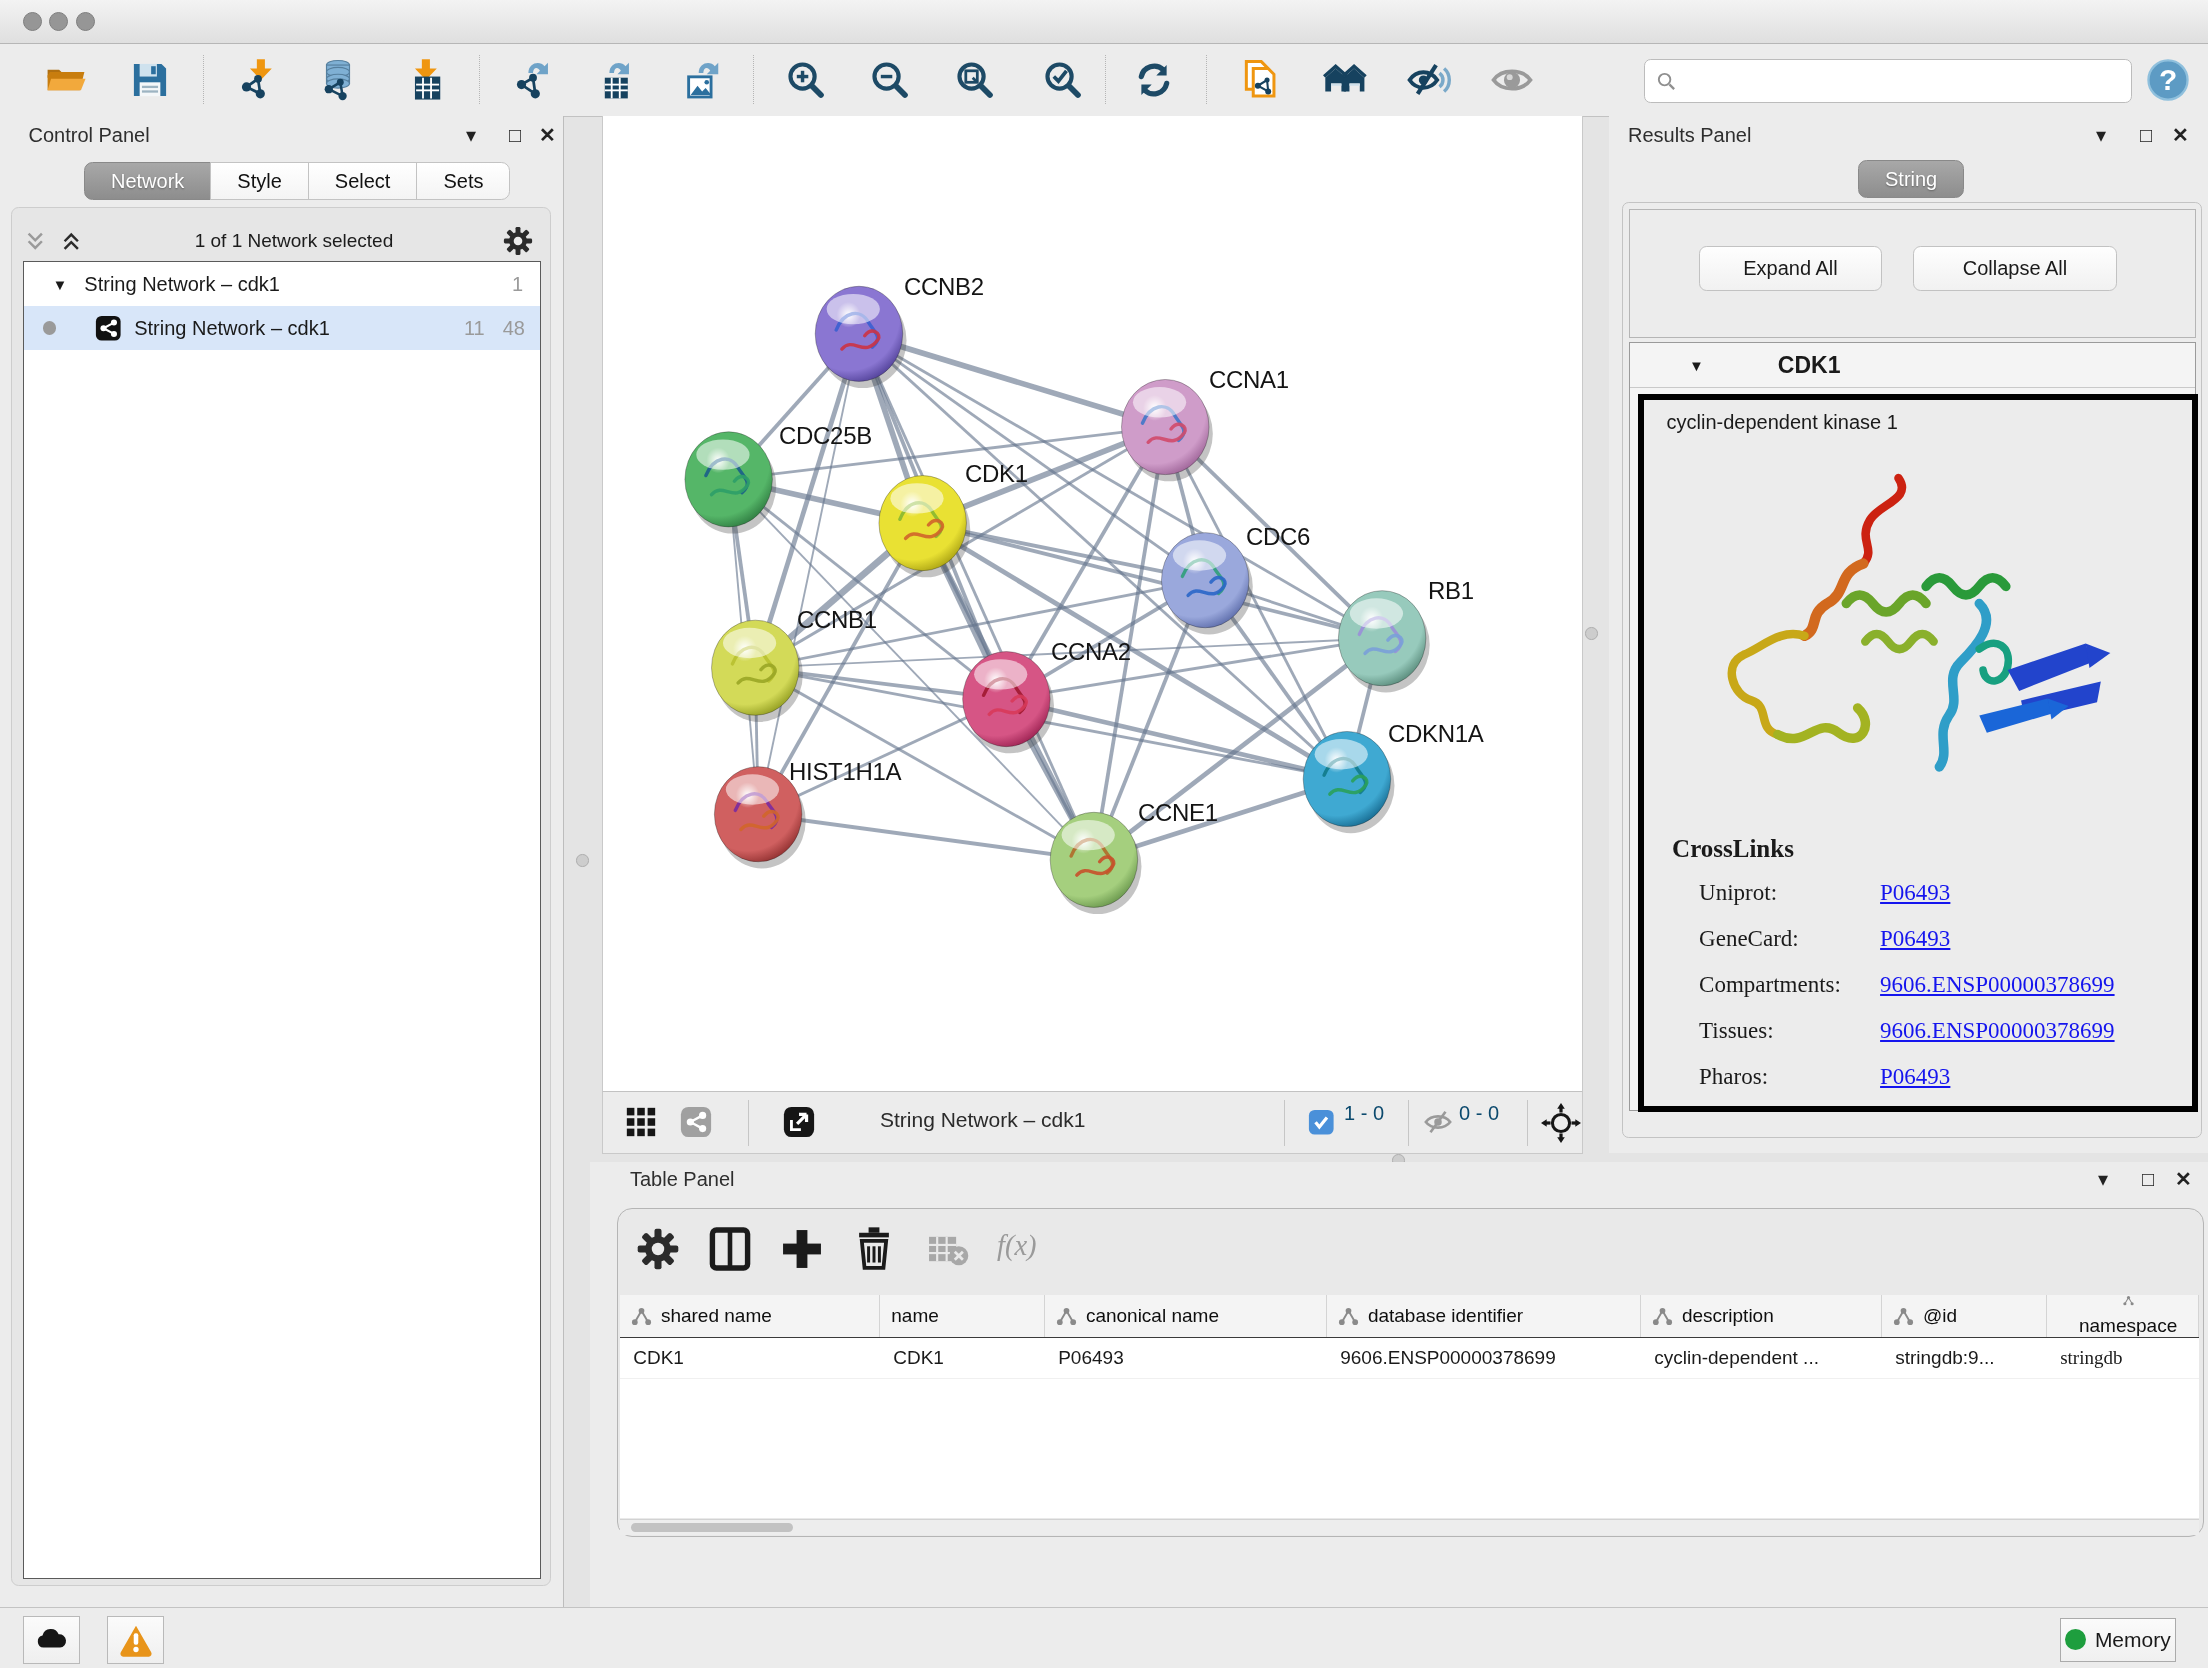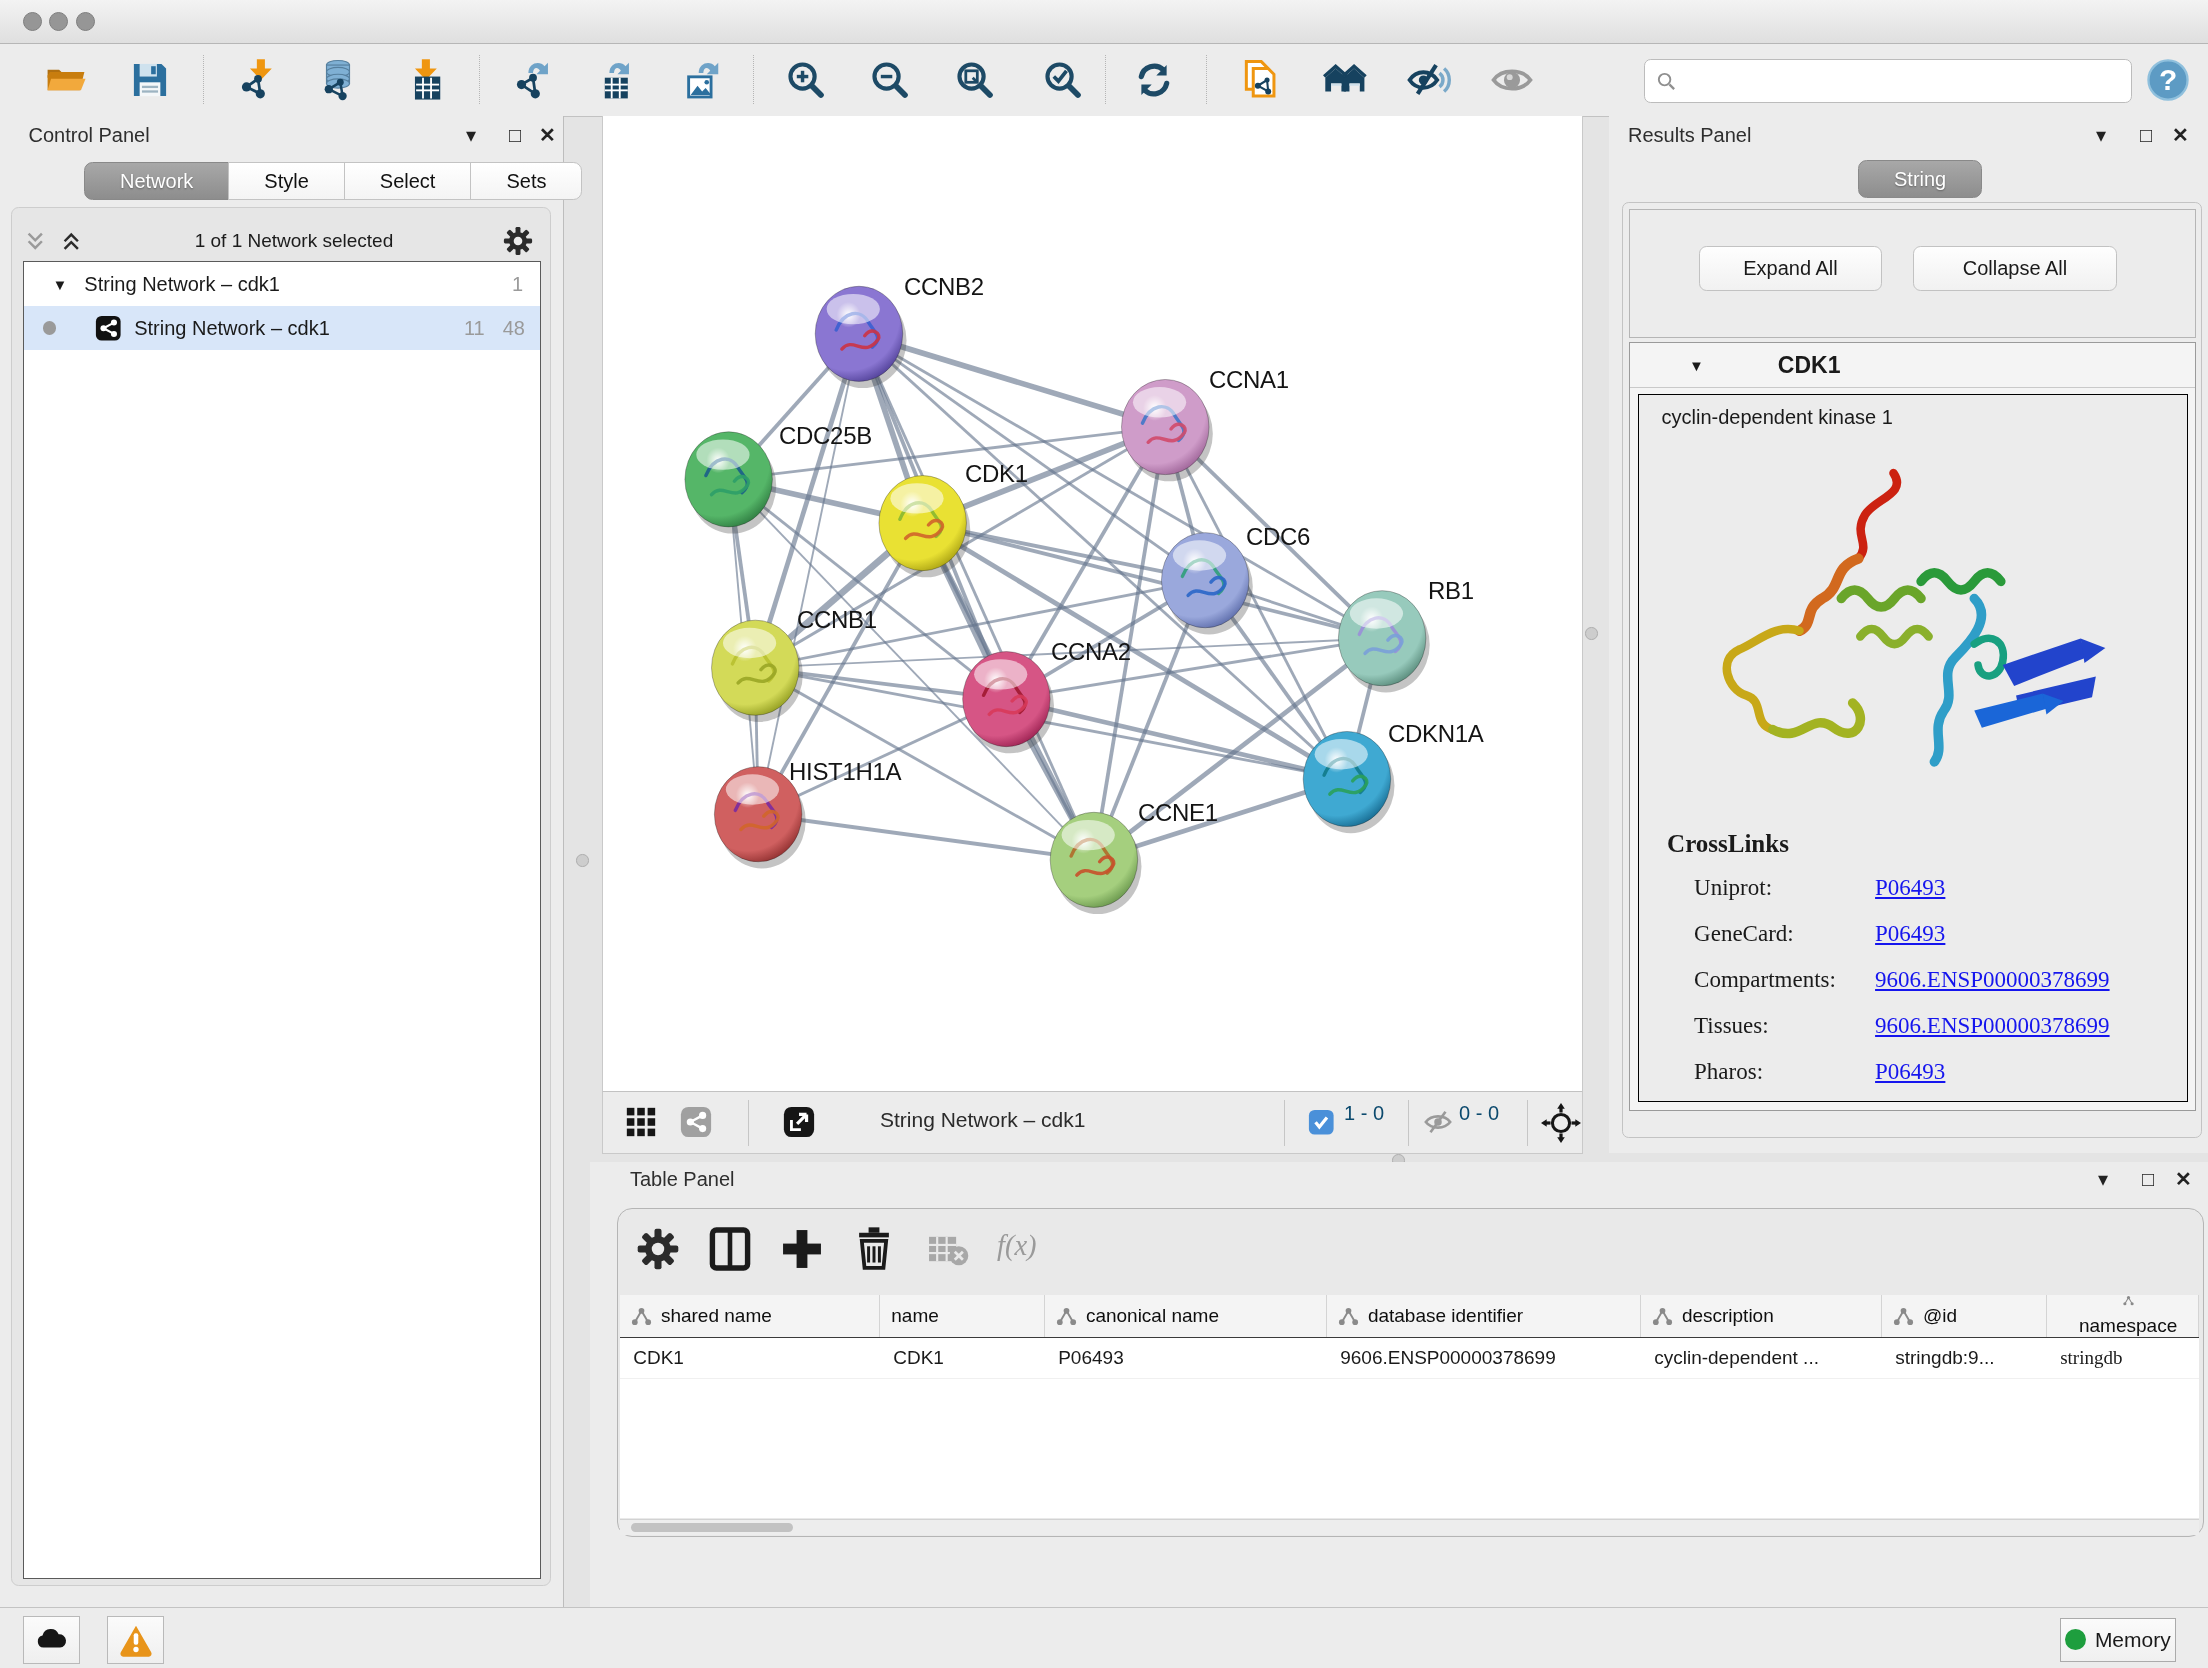--- a/index.html
+++ b/index.html
@@ -21,21 +21,21 @@
   .tbicon svg{width:46px;height:46px}
   #search-box{left:1644px;top:15px;width:476px;height:42px;background:#fff;
     border:1px solid #bcbcbc;border-radius:6.7px;display:flex;align-items:center;padding-left:9.5px}
   #search-box input{border:none;outline:none;font-size:19px;width:418px;background:transparent;
     font-family:"Liberation Sans",sans-serif}
   
   .panel-title{font-size:20px;color:#2e2e2e}
   .pctl{font-size:20px;color:#222;line-height:28.5px}
   .tabbar{display:flex}
   .tab{border:1px solid #c3c3c3;background:linear-gradient(#ffffff,#f4f4f4);
-    height:36px;line-height:36px;padding:0 35px;font-size:20px;color:#111;margin-left:-1px;
+    height:36px;line-height:36px;padding:0 26px;font-size:20px;color:#111;margin-left:-1px;
     white-space:nowrap}
   .tab:first-child{border-radius:8.6px 0 0 8.6px;margin-left:0}
   .tab:last-child{border-radius:0 8.6px 8.6px 0}
   .tab.only{border-radius:8.6px}
   .tab.selected{background:linear-gradient(#a8a8a8,#8d8d8d);color:#fff;border-color:#898989;
     text-shadow:0 1px 1.9px rgba(0,0,0,.35)}
   
   #control-panel{left:0;top:116px;width:563px;height:1491px;background:#ececec;
     border-right:1px solid #bdbdbd}
   #cp-outer{left:11.4px;top:91px;width:538px;height:1377px;background:#e6e6e6;
@@ -59,21 +59,21 @@
   
   #results-panel{left:1609px;top:116px;width:599px;height:1037px;background:#ececec}
   #rp-outer{left:13.3px;top:86px;width:578px;height:934px;background:#ececec;
     border:1px solid #c3c3c3;border-radius:6.7px}
   #rp-btnbox{left:5.7px;top:5.7px;width:565px;height:127px;border:1px solid #b5b5b5;background:#ececec}
   .rp-btn{height:43px;background:linear-gradient(#fefefe,#f1f1f1);border:1px solid #c2c2c2;
     border-radius:7.6px;font-size:20px;display:flex;align-items:center;justify-content:center}
   #rp-mainbox{left:5.7px;top:139px;width:565px;height:767px;border:1px solid #9a9a9a;background:#f4f4f4}
   #cdk-header{left:0;top:0;width:100%;height:44px;border-bottom:1px solid #c9c9c9;
     display:flex;align-items:center}
-  #rp-content{left:7.6px;top:51px;width:548px;height:706px;background:#ececec;border:1px solid #000000}
+  #rp-content{left:7.6px;top:51px;width:548px;height:706px;background:#ececec;border:6px solid #000000}
   #crosslinks{font-family:"Liberation Serif",serif}
   #cl-title{font-size:25px;font-weight:bold}
   .cl-row{display:flex;font-size:23px;margin-bottom:20px}
   .cl-label{width:181px}
   .cl-value{color:#1515ee;text-decoration:underline}
   
   #table-panel{left:590px;top:1162px;width:1619px;height:445px;background:#ececec}
   #tp-box{left:27px;top:46px;width:1585px;height:327px;border:1px solid #b5b5b5;
     background:#e9e9e9;border-radius:15px}
   .tpicon{top:17px;width:46px;height:46px;display:flex;align-items:center;justify-content:center}

